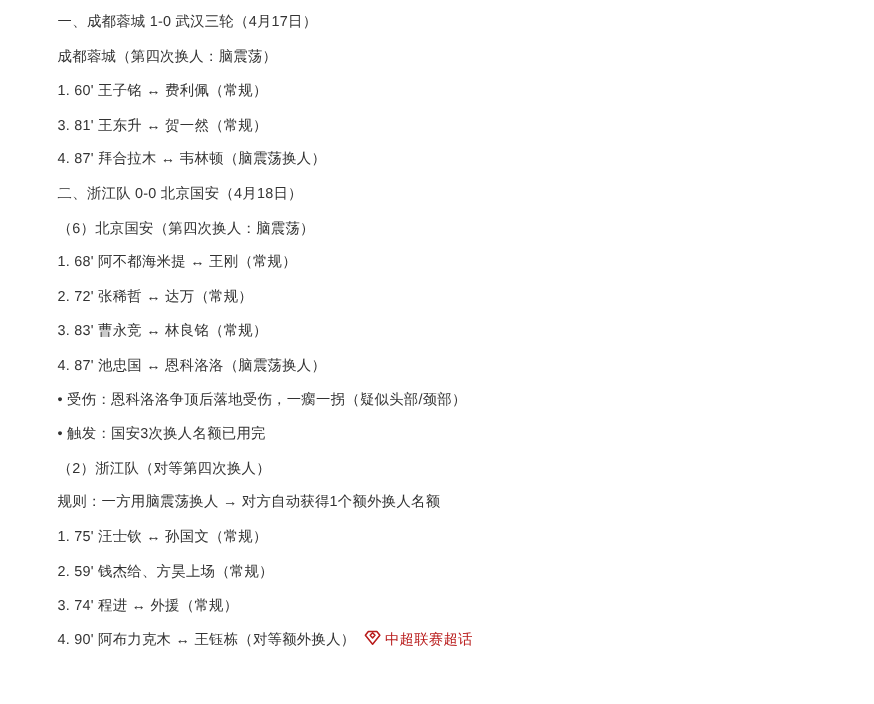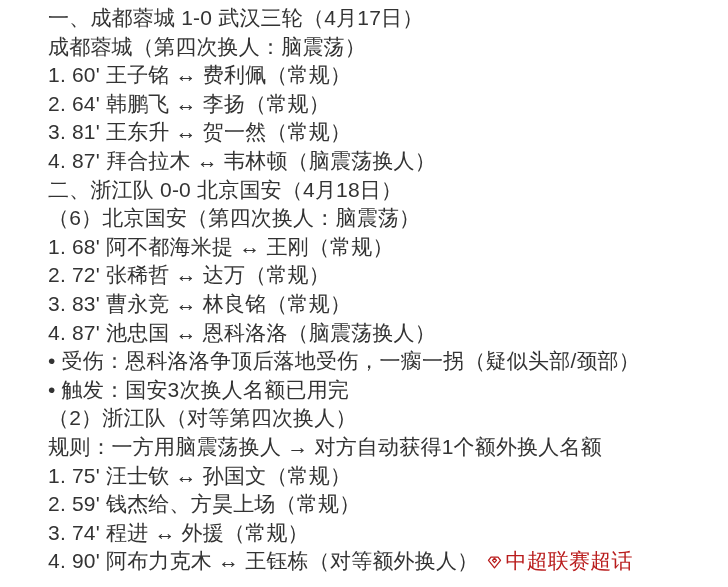--- a/index.html
+++ b/index.html
@@ -8,21 +8,21 @@
     background: #ffffff;
     width: 728px;
     height: 587px;
     overflow: hidden;
   }
   .post {
     box-sizing: border-box;
     width: 728px;
     padding: 4px 16px 0 48px;
     font-family: "Liberation Sans", sans-serif;
-    font-size: 21px;
+    font-size: 12px;
     line-height: 28.6px;
     color: #333333;
     letter-spacing: 0.2px;
   }
   .line {
     white-space: nowrap;
   }
   .topic {
     color: #b91c1c;
     text-decoration: none;
@@ -41,21 +41,20 @@
     height: 17px;
   }
 </style>
 </head>
 <body>
 
 <main class="post">
   <div class="line">一、成都蓉城 1-0 武汉三轮（4月17日）</div>
   <div class="line">成都蓉城（第四次换人：脑震荡）</div>
   <div class="line">1. 60' 王子铭 ↔ 费利佩（常规）</div>
-  <div class="line">2. 64' 韩鹏飞 ↔ 李扬（常规）</div>
   <div class="line">3. 81' 王东升 ↔ 贺一然（常规）</div>
   <div class="line">4. 87' 拜合拉木 ↔ 韦林顿（脑震荡换人）</div>
   <div class="line">二、浙江队 0-0 北京国安（4月18日）</div>
   <div class="line">（6）北京国安（第四次换人：脑震荡）</div>
   <div class="line">1. 68' 阿不都海米提 ↔ 王刚（常规）</div>
   <div class="line">2. 72' 张稀哲 ↔ 达万（常规）</div>
   <div class="line">3. 83' 曹永竞 ↔ 林良铭（常规）</div>
   <div class="line">4. 87' 池忠国 ↔ 恩科洛洛（脑震荡换人）</div>
   <div class="line">• 受伤：恩科洛洛争顶后落地受伤，一瘸一拐（疑似头部/颈部）</div>
   <div class="line">• 触发：国安3次换人名额已用完</div>

